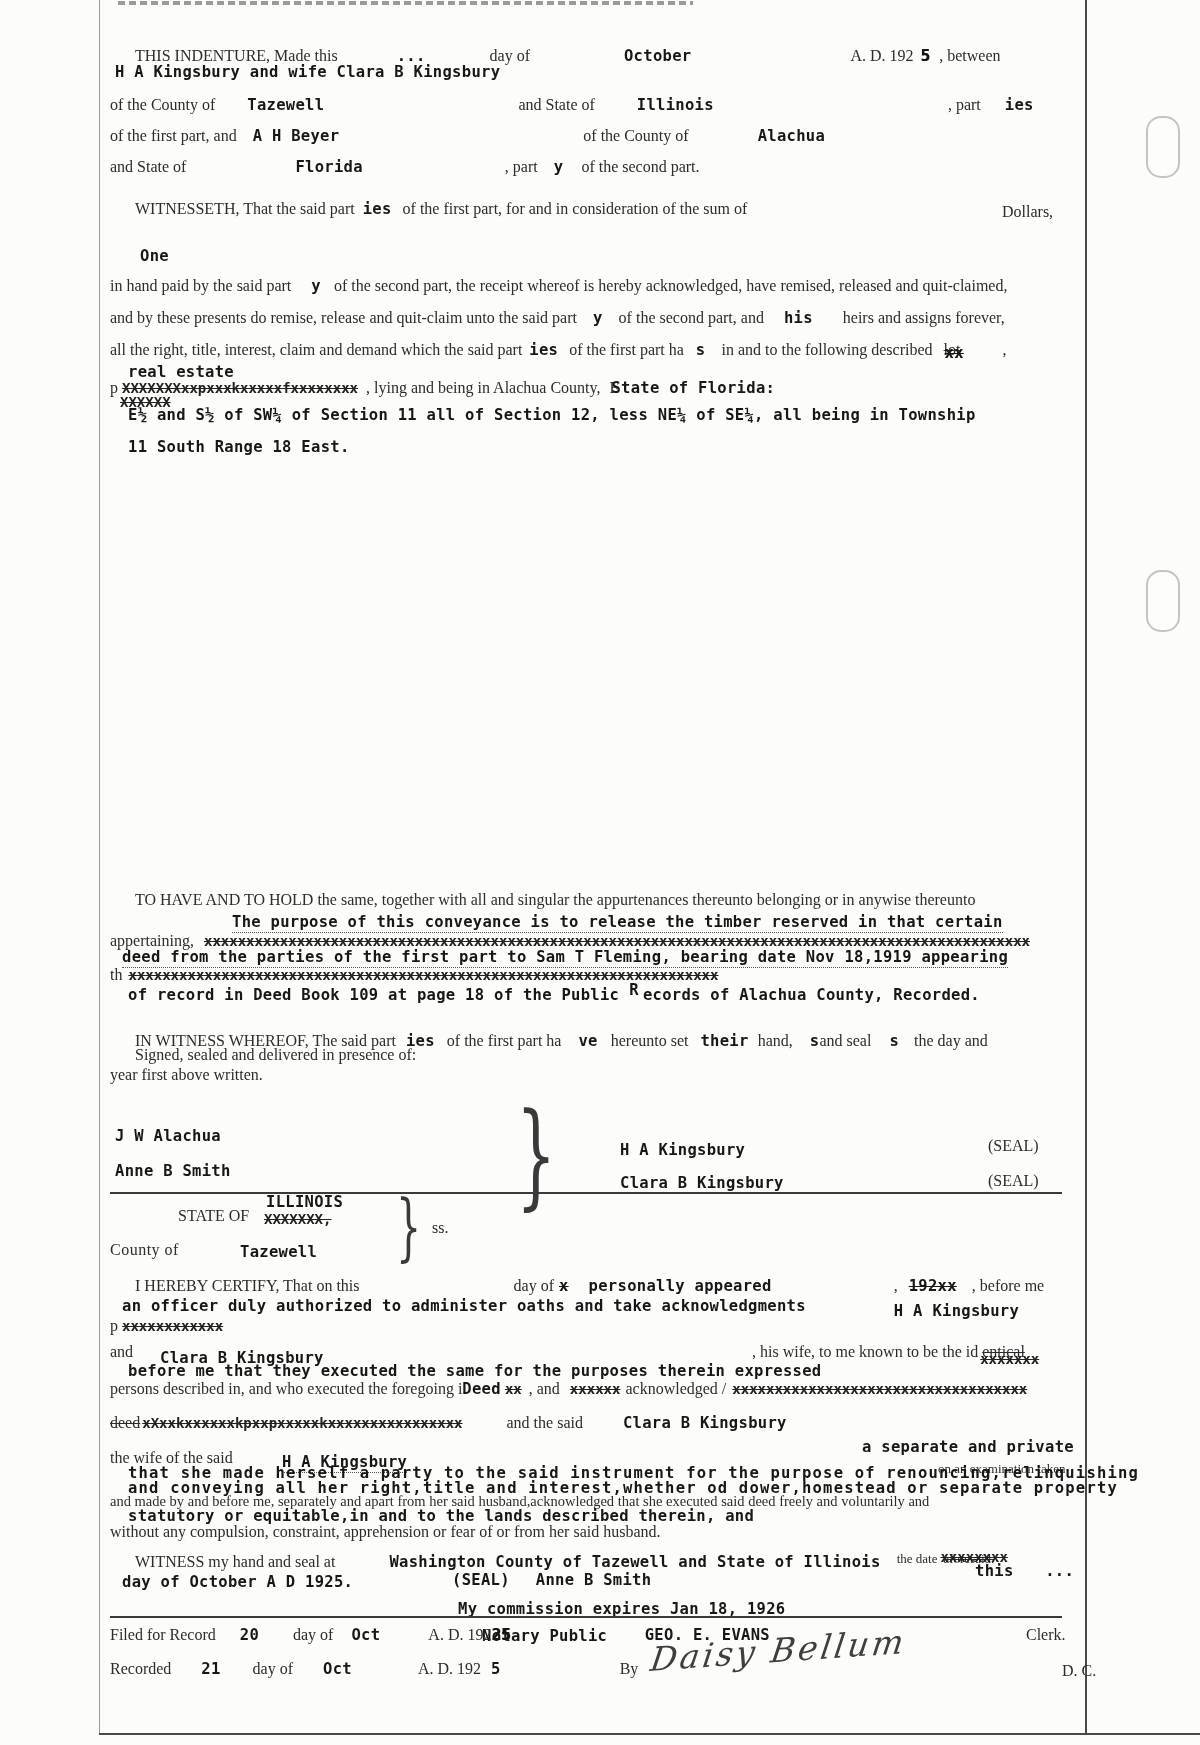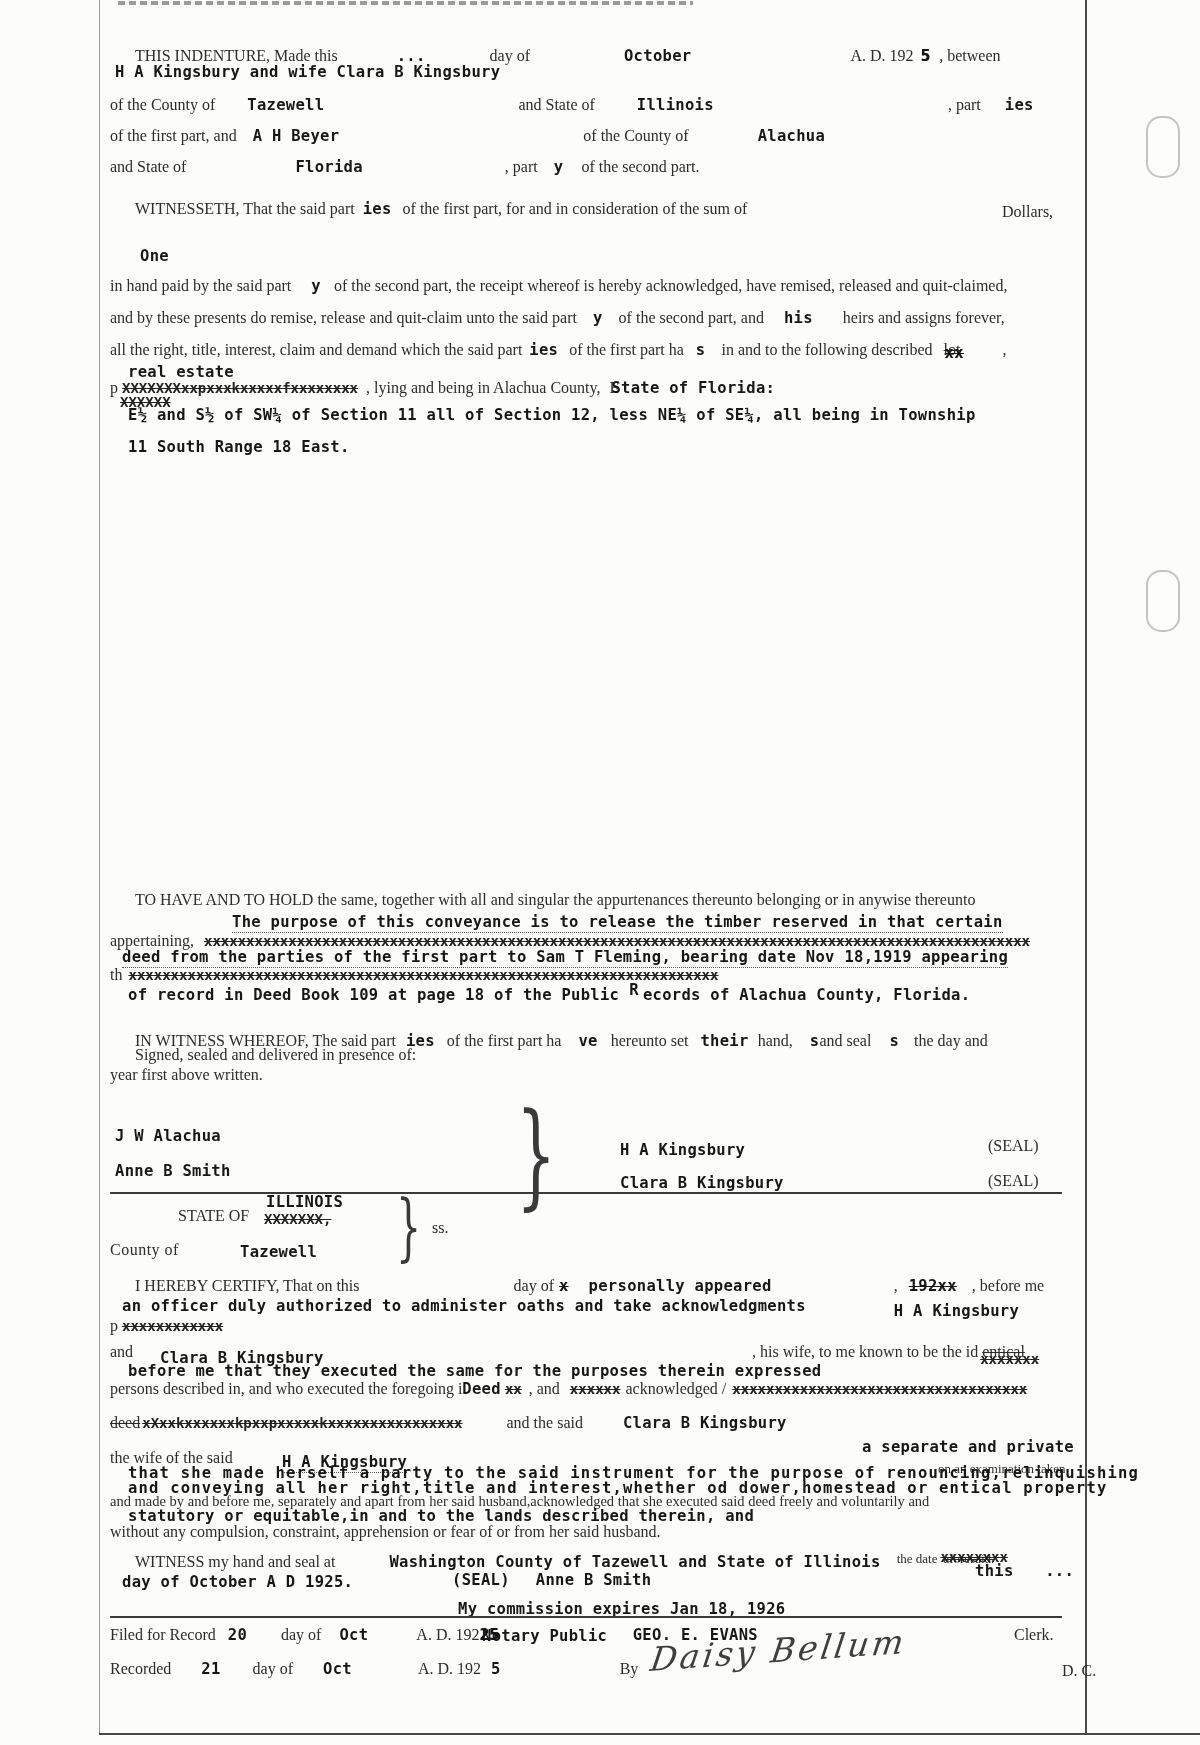--- a/index.html
+++ b/index.html
@@ -156,21 +156,21 @@
   <div class="row" style="left:122px;top:948px">
     <span class="typed uline">deed from the parties of the first part to Sam T Fleming, bearing date Nov 18,1919 appearing</span>
   </div>
   <div class="row" style="left:110px;top:966px">
     <span class="printed">th</span>
     <span class="typed struck fill" style="margin-left:2px">xxxxxxxxxxxxxxxxxxxxxxxxxxxxxxxxxxxxxxxxxxxxxxxxxxxxxxxxxxxxxxxxxxxxxx</span>
   </div>
   <div class="row" style="left:128px;top:986px">
     <span class="typed">of record in Deed Book 109 at page 18 of the Public</span>
     <span class="typed" style="margin-left:6px;position:relative;top:-5px">R</span>
-    <span class="typed">ecords of Alachua County, Florida.</span>
+    <span class="typed">ecords of Alachua County, Recorded.</span>
   </div>
 
   <div class="row" style="left:135px;top:1032px">
     <span class="printed">IN WITNESS WHEREOF, The said part</span>
     <span class="typed" style="margin-left:6px">ies</span>
     <span class="printed" style="margin-left:8px">of the first part ha</span>
     <span class="typed" style="margin-left:13px">ve</span>
     <span class="printed" style="margin-left:9px">hereunto set</span>
     <span class="typed" style="margin-left:8px">their</span>
     <span class="printed" style="margin-left:5px">hand,</span>
@@ -291,21 +291,21 @@
     <span class="typed uline">H A Kingsbury</span>
   </div>
   <div class="row" style="left:938px;top:1459px">
     <span class="printed sm">on an examination taken</span>
   </div>
 
   <div class="row" style="left:128px;top:1464px">
     <span class="typed wide">that she made herself a party to the said instrument for the purpose of renouncing,relinquishing</span>
   </div>
   <div class="row" style="left:128px;top:1479px">
-    <span class="typed wide">and conveying all her right,title and interest,whether od dower,homestead or entical property</span>
+    <span class="typed wide">and conveying all her right,title and interest,whether od dower,homestead or separate property</span>
   </div>
   <div class="row" style="left:110px;top:1492px">
     <span class="printed" style="font-size:14.5px">and made by and before me, separately and apart from her said husband,acknowledged that she executed said deed freely and voluntarily and</span>
   </div>
   <div class="row" style="left:128px;top:1507px">
     <span class="typed">statutory or equitable,in and to the lands described therein, and</span>
   </div>
   <div class="row" style="left:110px;top:1523px">
     <span class="printed">without any compulsion, constraint, apprehension or fear of or from her said husband.</span>
   </div>
@@ -332,21 +332,21 @@
   <div class="row" style="left:482px;top:1627px">
     <span class="typed">Notary Public</span>
   </div>
   <div class="row" style="left:458px;top:1600px">
     <span class="typed">My commission expires Jan 18, 1926</span>
   </div>
   <div class="rule" style="left:110px;top:1616px;width:952px"></div>
 
   <div class="row" style="left:110px;top:1626px">
     <span class="printed">Filed for Record</span>
-    <span class="typed" style="margin-left:8px">20</span>
+    <span class="typed" style="margin-left:20px">20</span>
     <span class="printed" style="margin-left:30px">day of</span>
     <span class="typed" style="margin-left:14px">Oct</span>
     <span class="printed" style="margin-left:44px">A. D. 192</span>
     <span class="typed dbl" style="margin-left:-4px">25</span>
     <span class="typed" style="margin-left:130px">GEO. E. EVANS</span>
     <span class="printed" style="margin-left:252px">Clerk.</span>
   </div>
 
   <div class="row" style="left:110px;top:1660px">
     <span class="printed">Recorded</span>

